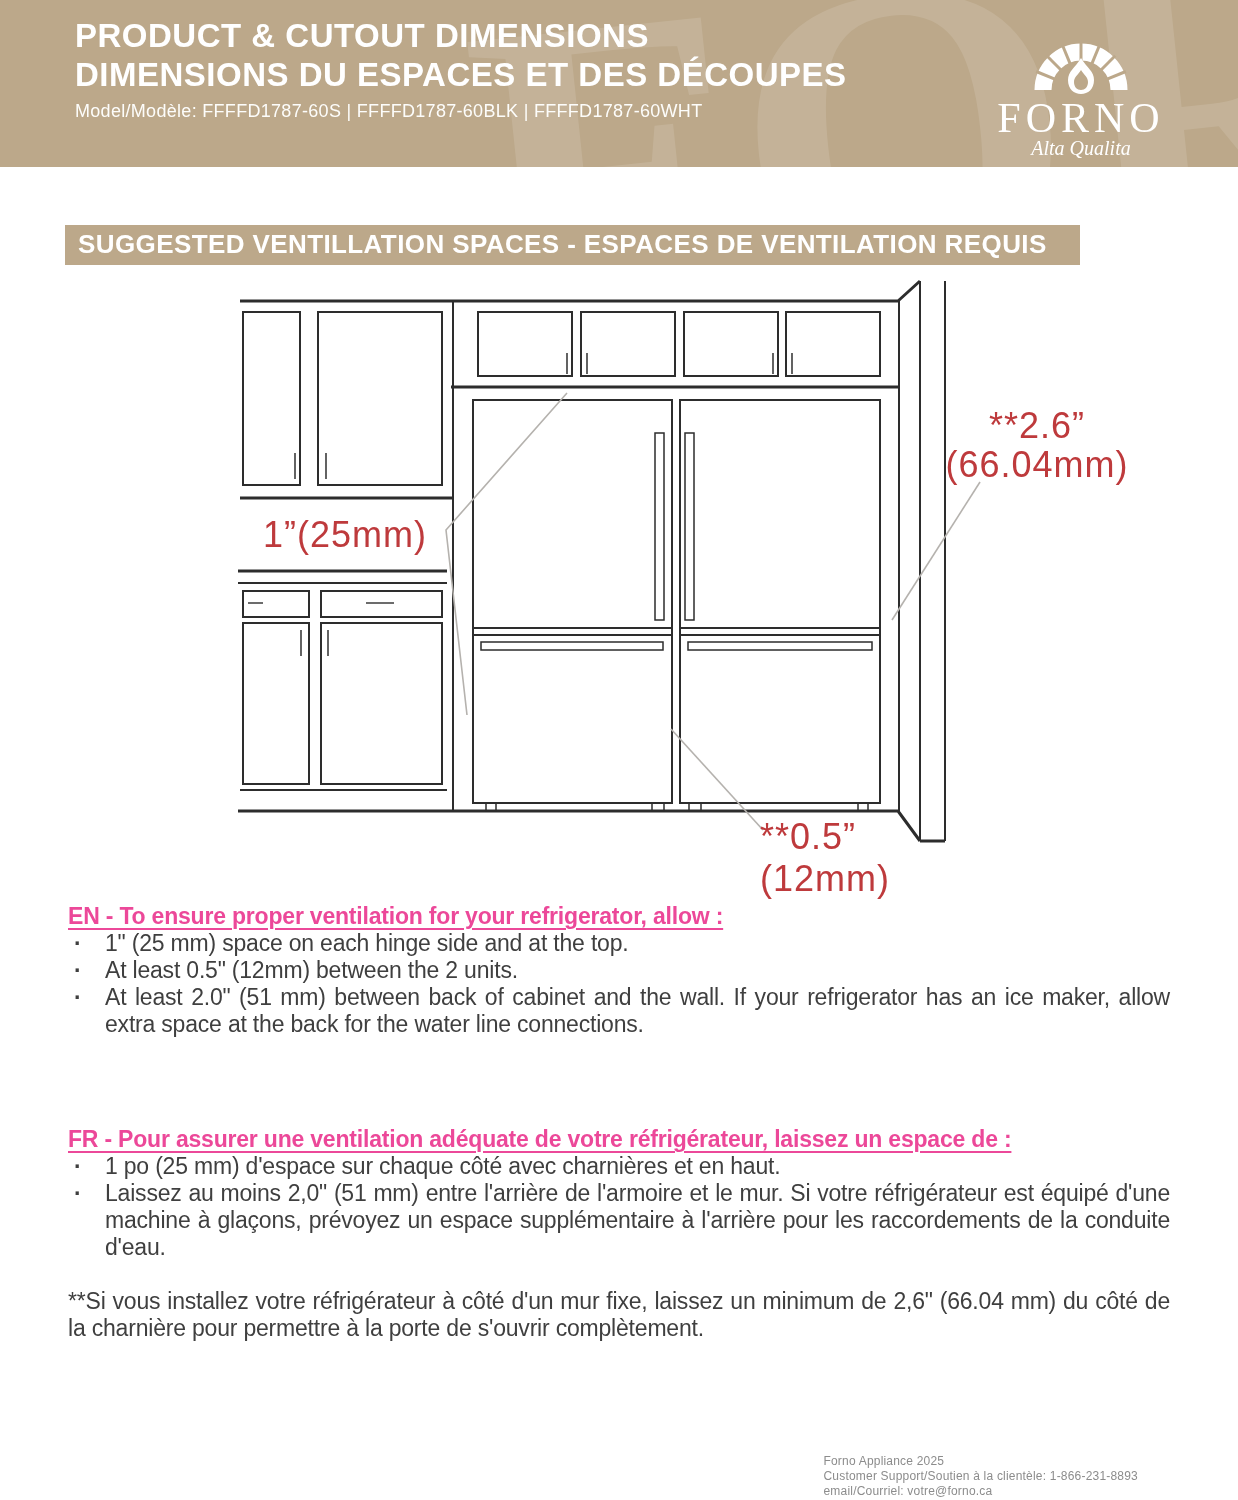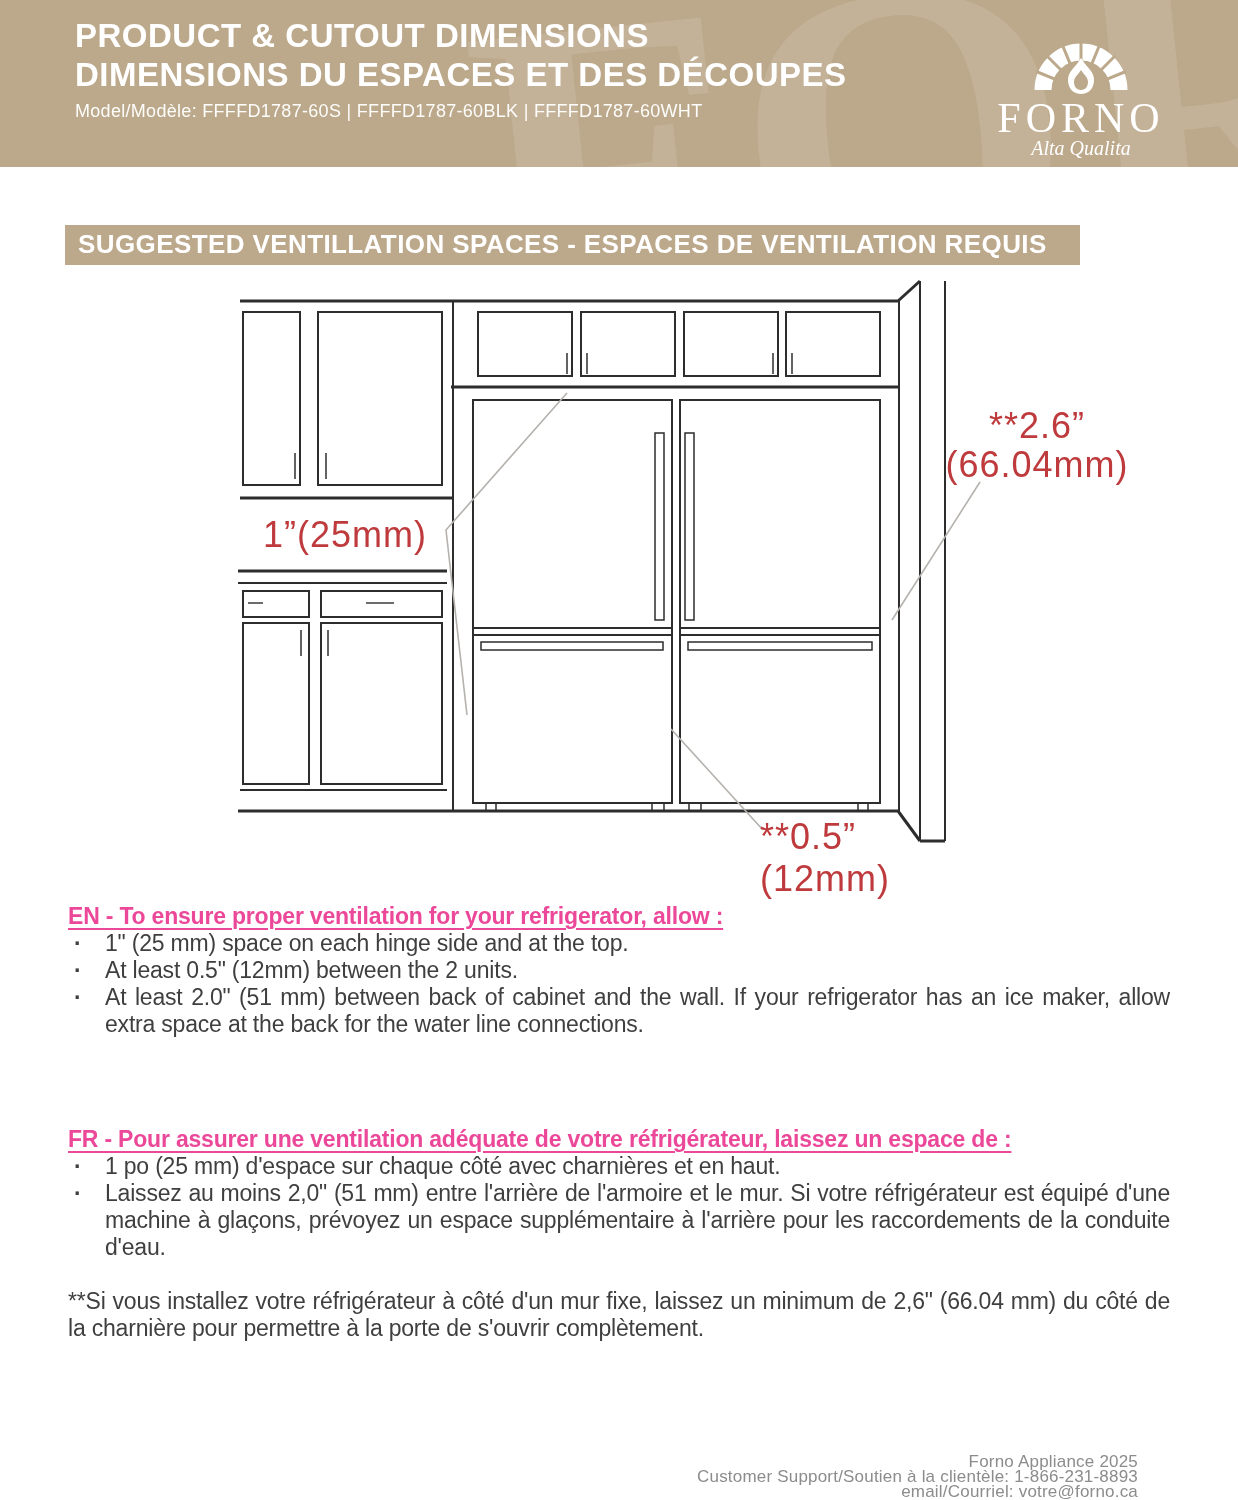--- a/index.html
+++ b/index.html
@@ -50,22 +50,22 @@
   li.bullet{display:flex;}
   li.bullet::before{
     content:"\00B7";flex:0 0 37px;padding-left:6px;box-sizing:border-box;
     color:#3f3f3f;font-weight:bold;
   }
   .btext{flex:1;text-align:justify;}
   .note{margin:0;text-align:justify;}
   .fr-block .note{margin-top:27px;}
   
   .footer{
-    position:absolute;right:100px;top:1454px;text-align:right;
-    font-size:17px;line-height:15px;color:#8c8c8c;letter-spacing:0.2px;
+    position:absolute;right:100px;top:1454px;text-align:left;
+    font-size:12px;line-height:15px;color:#8c8c8c;letter-spacing:0.2px;
   }
 </style>
 </head>
 <body>
 
 <div class="header">
   <div class="watermark">FORNO</div>
   <div class="titles">
     <div class="title-line">PRODUCT &amp; CUTOUT DIMENSIONS</div>
     <div class="title-line">DIMENSIONS DU ESPACES ET DES DÉCOUPES</div>

